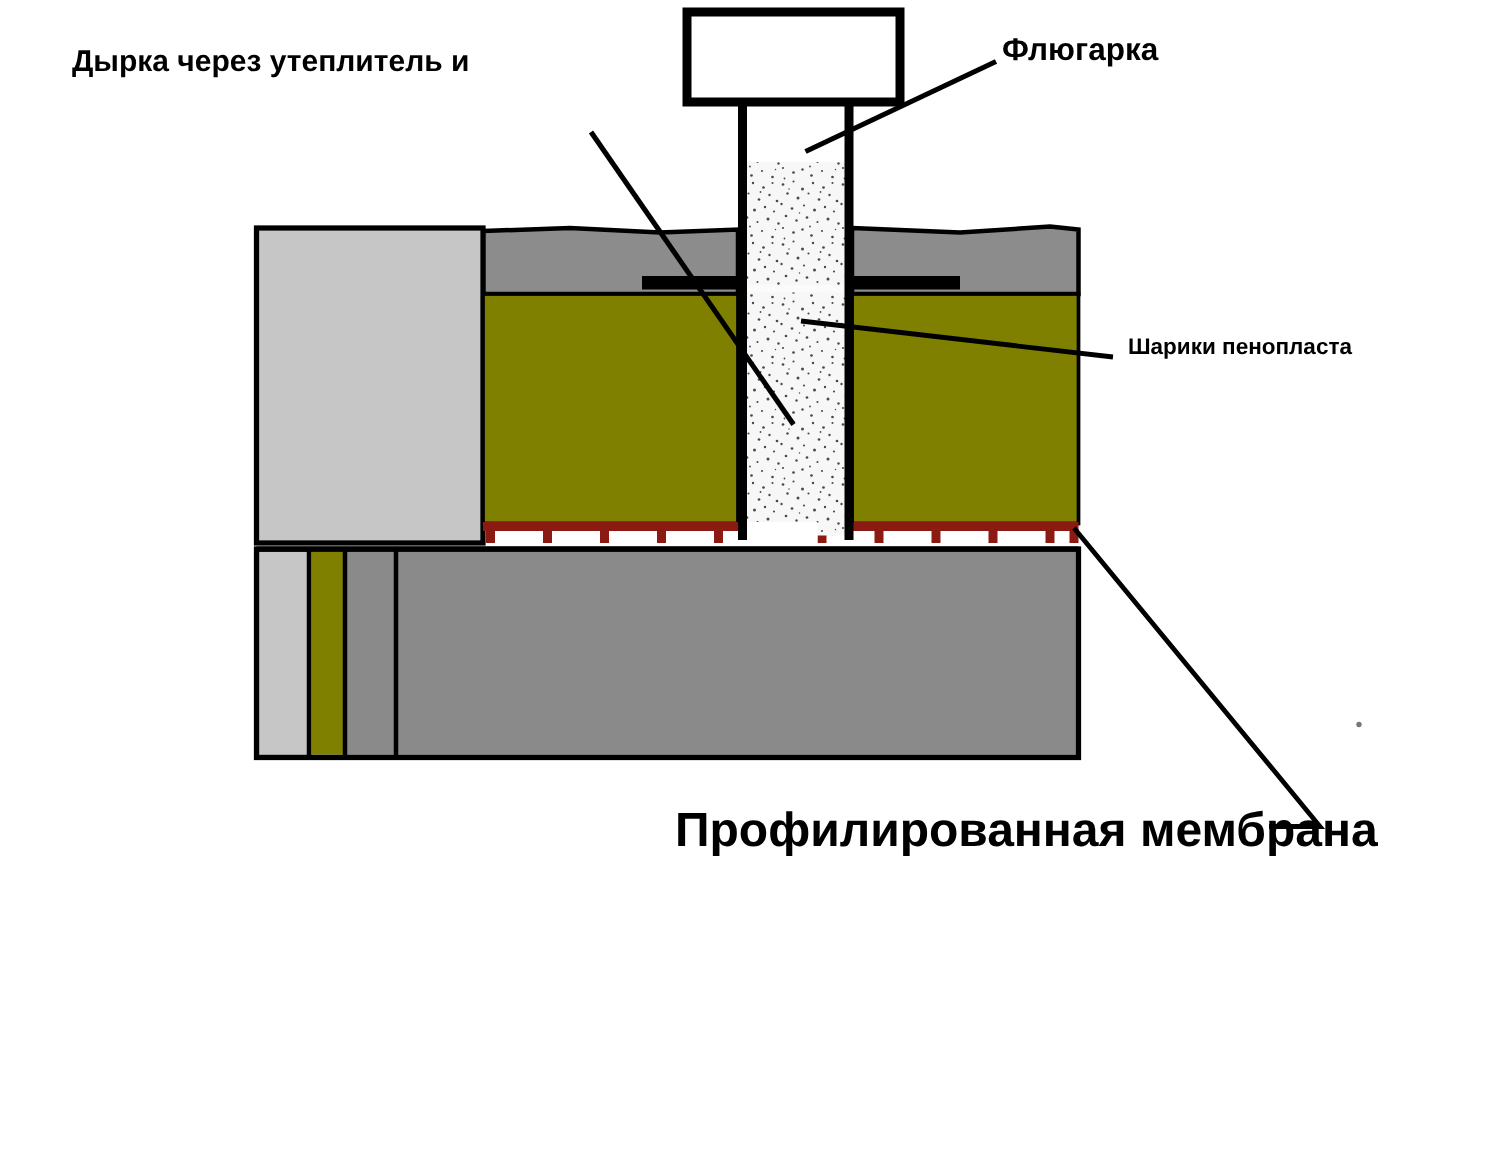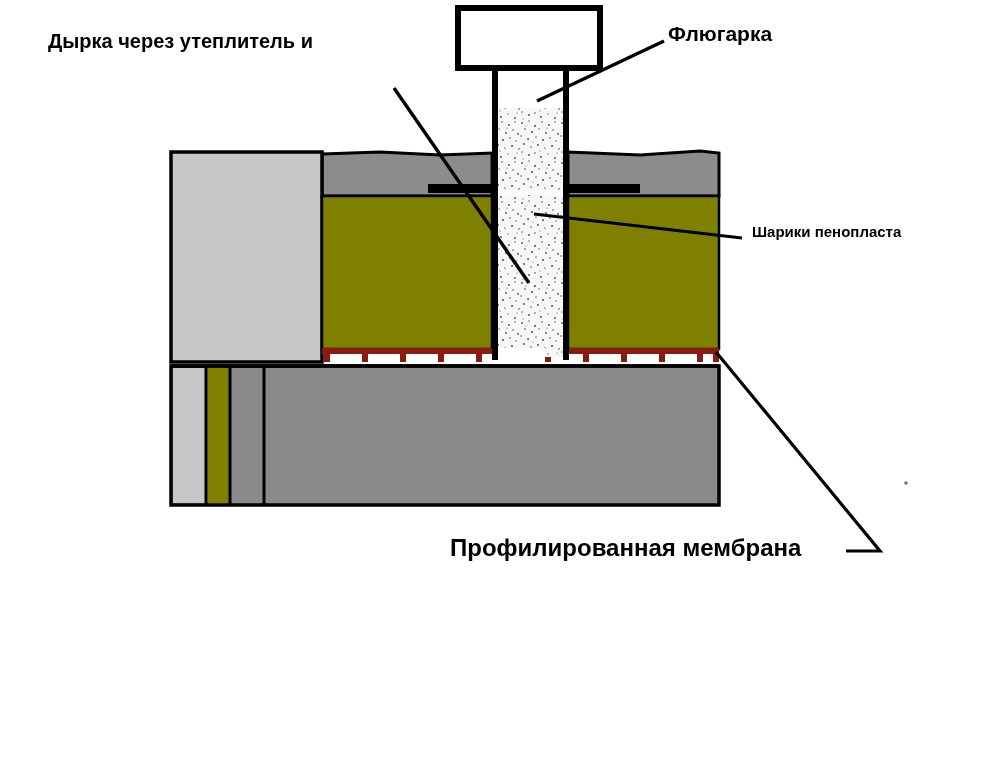--- a/index.html
+++ b/index.html
@@ -46,21 +46,21 @@
     font-size: 21px;
   }
   #label-beads {
     left: 752px;
     top: 222px;
     font-size: 15px;
   }
   #label-membrane {
     left: 450px;
     top: 532px;
-    font-size: 24px;
+    font-size: 32px;
   }
 </style>
 </head>
 <body>
 
 <div id="stage">
 
   <svg id="diagram-svg" viewBox="0 0 1000 771">
     <defs>
       <pattern id="speckle-pattern" x="0" y="0" width="40" height="40" patternUnits="userSpaceOnUse">

